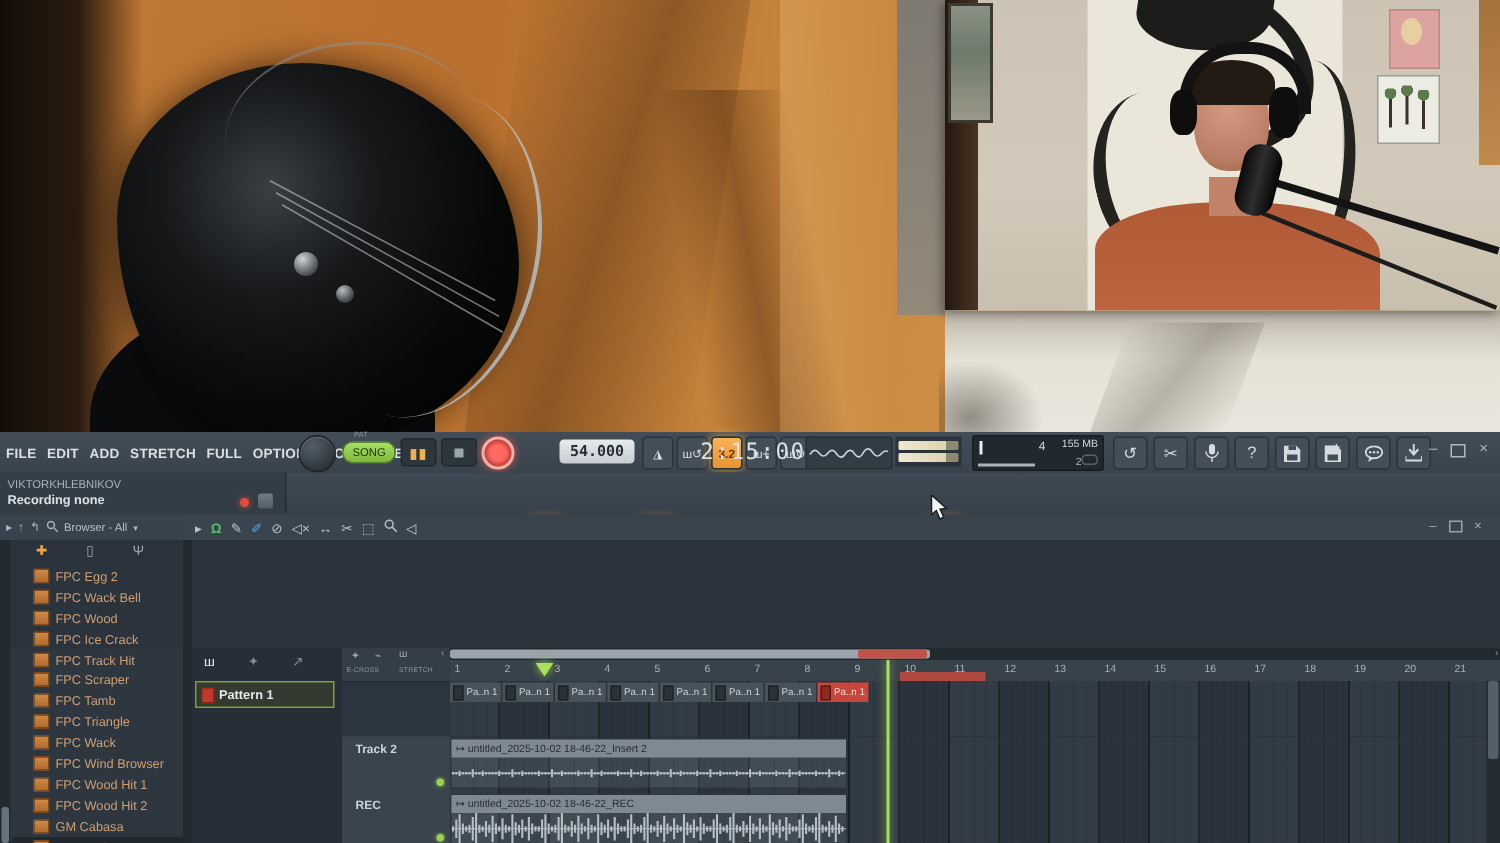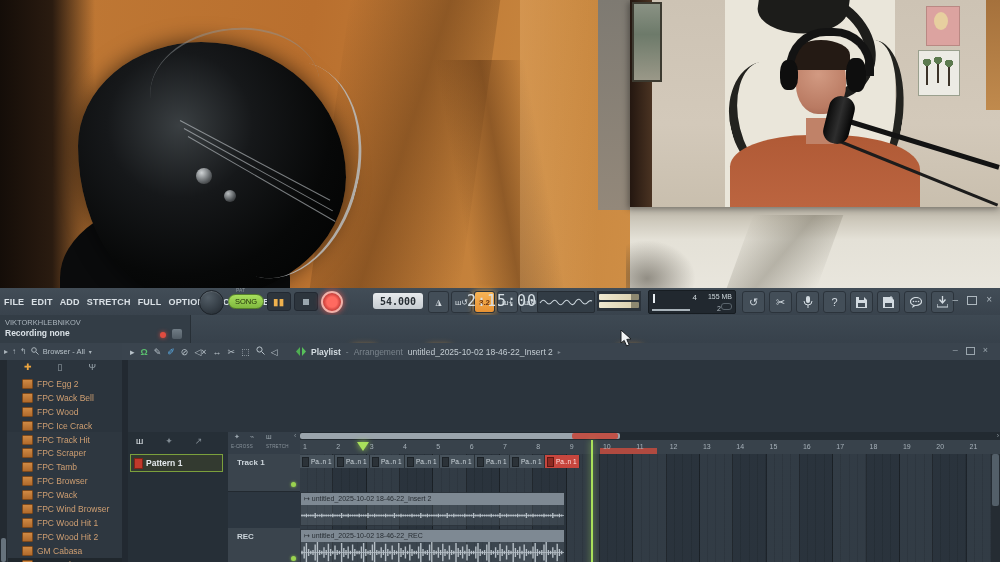--- a/index.html
+++ b/index.html
@@ -434,31 +434,20 @@
         <span>✂</span>
         <span>⬚</span>
         <span>
           <svg width="9" height="9" viewBox="0 0 9 9">
               <circle cx="3.5" cy="3.5" r="2.6" fill="none" stroke="#b9c3ca"></circle>
               <line x1="5.6" y1="5.6" x2="8.5" y2="8.5" stroke="#b9c3ca"></line>
             </svg>
         </span>
         <span>◁</span>
       </div>
-      <div class="pltitle">
-        <svg width="10" height="9" viewBox="0 0 10 9">
-            <path d="M4 0 L0 4.5 L4 9 z" fill="#4fae52"></path>
-            <path d="M6 0 L10 4.5 L6 9 z" fill="#57c05a"></path>
-          </svg>
-        <span class="pt1">Playlist</span>
-        <span class="pt2">-</span>
-        <span class="pt2">Arrangement</span>
-        <span class="pt3">untitled_2025-10-02 18-46-22_Insert 2</span>
-        <span class="pt2" style="font-size:6px;">▸</span>
-      </div>
       <div class="plwin">
         <span>–</span>
         <span class="wsq" style="width:7px;height:6px;border-color:#9aa5ad;"></span>
         <span>×</span>
       </div>
     </div>
 
     <div class="flbody">
 
       <div class="browser"></div>
@@ -491,21 +480,21 @@
           <div class="bitem">
             <span class="bico"></span>
             <span class="blabel">FPC Scraper</span>
           </div>
           <div class="bitem">
             <span class="bico"></span>
             <span class="blabel">FPC Tamb</span>
           </div>
           <div class="bitem">
             <span class="bico"></span>
-            <span class="blabel">FPC Browser</span>
+            <span class="blabel">FPC Triangle</span>
           </div>
           <div class="bitem">
             <span class="bico"></span>
             <span class="blabel">FPC Wack</span>
           </div>
           <div class="bitem">
             <span class="bico"></span>
             <span class="blabel">FPC Wind Browser</span>
           </div>
           <div class="bitem">
@@ -576,24 +565,20 @@
             <span class="rnum" style="left: 469.62px;">15</span>
             <span class="rnum" style="left: 502.95px;">16</span>
             <span class="rnum" style="left: 536.28px;">17</span>
             <span class="rnum" style="left: 569.61px;">18</span>
             <span class="rnum" style="left: 602.94px;">19</span>
             <span class="rnum" style="left: 636.27px;">20</span>
             <span class="rnum" style="left: 669.6px;">21</span>
           </div>
         <div id="tracks">
             <div class="trackrow" style="top: 22px; height: 37px;">
-              <div class="thead">
-                <div class="tname">Track 1</div>
-                <div class="tled"></div>
-              </div>
               <div class="tcontent">
                 <div class="pclip" style="left: 0px; width: 35px;">
                   <span class="pi"></span>
                   <span class="plab">Pa..n 1</span>
                 </div>
                 <div class="pclip" style="left: 35px; width: 35px;">
                   <span class="pi"></span>
                   <span class="plab">Pa..n 1</span>
                 </div>
                 <div class="pclip" style="left: 70px; width: 35px;">
@@ -616,20 +601,24 @@
                   <span class="pi"></span>
                   <span class="plab">Pa..n 1</span>
                 </div>
                 <div class="pclip red" style="left: 245px; width: 35px;">
                   <span class="pi"></span>
                   <span class="plab">Pa..n 1</span>
                 </div>
               </div>
             </div>
             <div class="trackrow" style="top: 59px; height: 37px;">
+              <div class="thead">
+                <div class="tname">Track 2</div>
+                <div class="tled"></div>
+              </div>
               <div class="tcontent">
                 <div class="aclip" style="top: 1px; width: 265px; height: 34px;">
                   <div class="atitle">↦ untitled_2025-10-02 18-46-22_Insert 2</div>
                   <div style="position: absolute; inset: 12px 0px 0px;">
                     <svg width="263" height="21" viewBox="0 0 263 21" style="position:absolute;left:0;top:0;opacity:0.9">
                       <path d="M0 10.5 H263" stroke="#c3ccd3" stroke-width="0.8"></path>
                       <path d="M1.0 9.6 L1.0 11.4 M3.2 9.6 L3.2 11.4 M5.4 8.8 L5.4 12.3 M7.6 9.6 L7.6 11.4 M9.8 9.6 L9.8 11.4 M12.0 9.6 L12.0 11.4 M14.2 7.9 L14.2 13.1 M16.4 9.6 L16.4 11.4 M18.6 9.6 L18.6 11.4 M20.8 8.8 L20.8 12.3 M23.0 9.6 L23.0 11.4 M25.2 9.6 L25.2 11.4 M27.4 9.6 L27.4 11.4 M29.6 9.6 L29.6 11.4 M31.8 8.8 L31.8 12.3 M34.0 9.6 L34.0 11.4 M36.2 9.6 L36.2 11.4 M38.4 9.6 L38.4 11.4 M40.6 7.9 L40.6 13.1 M42.8 9.6 L42.8 11.4 M45.0 9.6 L45.0 11.4 M47.2 8.8 L47.2 12.3 M49.4 9.6 L49.4 11.4 M51.6 9.6 L51.6 11.4 M53.8 9.6 L53.8 11.4 M56.0 9.6 L56.0 11.4 M58.2 8.8 L58.2 12.3 M60.4 9.6 L60.4 11.4 M62.6 9.6 L62.6 11.4 M64.8 9.6 L64.8 11.4 M67.0 7.9 L67.0 13.1 M69.2 9.6 L69.2 11.4 M71.4 9.6 L71.4 11.4 M73.6 8.8 L73.6 12.3 M75.8 9.6 L75.8 11.4 M78.0 9.6 L78.0 11.4 M80.2 9.6 L80.2 11.4 M82.4 9.6 L82.4 11.4 M84.6 8.8 L84.6 12.3 M86.8 9.6 L86.8 11.4 M89.0 9.6 L89.0 11.4 M91.2 9.6 L91.2 11.4 M93.4 7.9 L93.4 13.1 M95.6 9.6 L95.6 11.4 M97.8 9.6 L97.8 11.4 M100.0 8.8 L100.0 12.3 M102.2 9.6 L102.2 11.4 M104.4 9.6 L104.4 11.4 M106.6 9.6 L106.6 11.4 M108.8 9.6 L108.8 11.4 M111.0 8.8 L111.0 12.3 M113.2 9.6 L113.2 11.4 M115.4 9.6 L115.4 11.4 M117.6 9.6 L117.6 11.4 M119.8 7.9 L119.8 13.1 M122.0 9.6 L122.0 11.4 M124.2 9.6 L124.2 11.4 M126.4 8.8 L126.4 12.3 M128.6 9.6 L128.6 11.4 M130.8 9.6 L130.8 11.4 M133.0 9.6 L133.0 11.4 M135.2 9.6 L135.2 11.4 M137.4 8.8 L137.4 12.3 M139.6 9.6 L139.6 11.4 M141.8 9.6 L141.8 11.4 M144.0 9.6 L144.0 11.4 M146.2 7.9 L146.2 13.1 M148.4 9.6 L148.4 11.4 M150.6 9.6 L150.6 11.4 M152.8 8.8 L152.8 12.3 M155.0 9.6 L155.0 11.4 M157.2 9.6 L157.2 11.4 M159.4 9.6 L159.4 11.4 M161.6 9.6 L161.6 11.4 M163.8 8.8 L163.8 12.3 M166.0 9.6 L166.0 11.4 M168.2 9.6 L168.2 11.4 M170.4 9.6 L170.4 11.4 M172.6 7.9 L172.6 13.1 M174.8 9.6 L174.8 11.4 M177.0 9.6 L177.0 11.4 M179.2 8.8 L179.2 12.3 M181.4 9.6 L181.4 11.4 M183.6 9.6 L183.6 11.4 M185.8 9.6 L185.8 11.4 M188.0 9.6 L188.0 11.4 M190.2 8.8 L190.2 12.3 M192.4 9.6 L192.4 11.4 M194.6 9.6 L194.6 11.4 M196.8 9.6 L196.8 11.4 M199.0 7.9 L199.0 13.1 M201.2 9.6 L201.2 11.4 M203.4 9.6 L203.4 11.4 M205.6 8.8 L205.6 12.3 M207.8 9.6 L207.8 11.4 M210.0 9.6 L210.0 11.4 M212.2 9.6 L212.2 11.4 M214.4 9.6 L214.4 11.4 M216.6 8.8 L216.6 12.3 M218.8 9.6 L218.8 11.4 M221.0 9.6 L221.0 11.4 M223.2 9.6 L223.2 11.4 M225.4 7.9 L225.4 13.1 M227.6 9.6 L227.6 11.4 M229.8 9.6 L229.8 11.4 M232.0 8.8 L232.0 12.3 M234.2 9.6 L234.2 11.4 M236.4 9.6 L236.4 11.4 M238.6 9.6 L238.6 11.4 M240.8 9.6 L240.8 11.4 M243.0 8.8 L243.0 12.3 M245.2 9.6 L245.2 11.4 M247.4 9.6 L247.4 11.4 M249.6 9.6 L249.6 11.4 M251.8 7.9 L251.8 13.1 M254.0 9.6 L254.0 11.4 M256.2 9.6 L256.2 11.4 M258.4 8.8 L258.4 12.3 M260.6 9.6 L260.6 11.4 " stroke="#c3ccd3" stroke-width="1.4"></path>
                     </svg>
                   </div>
                 </div>

